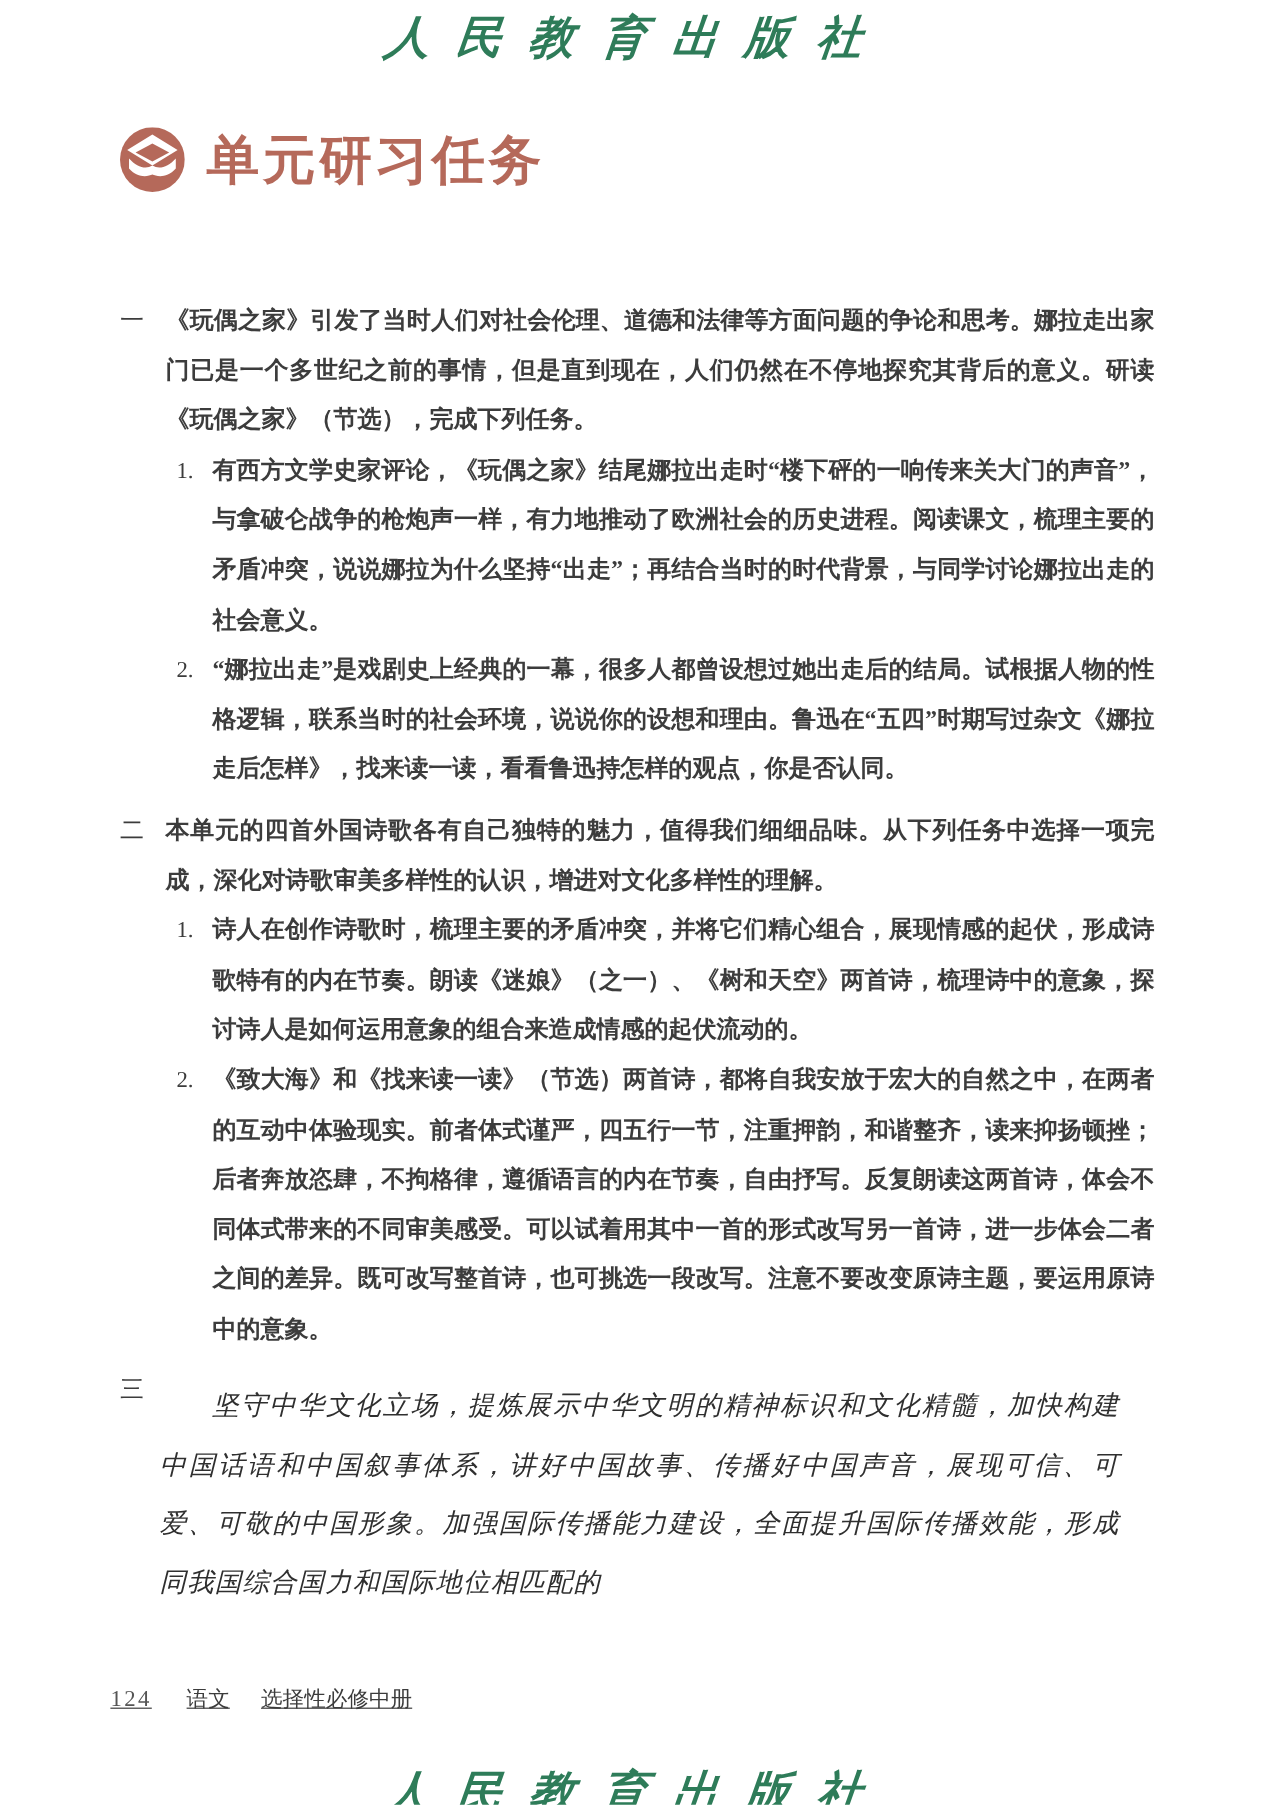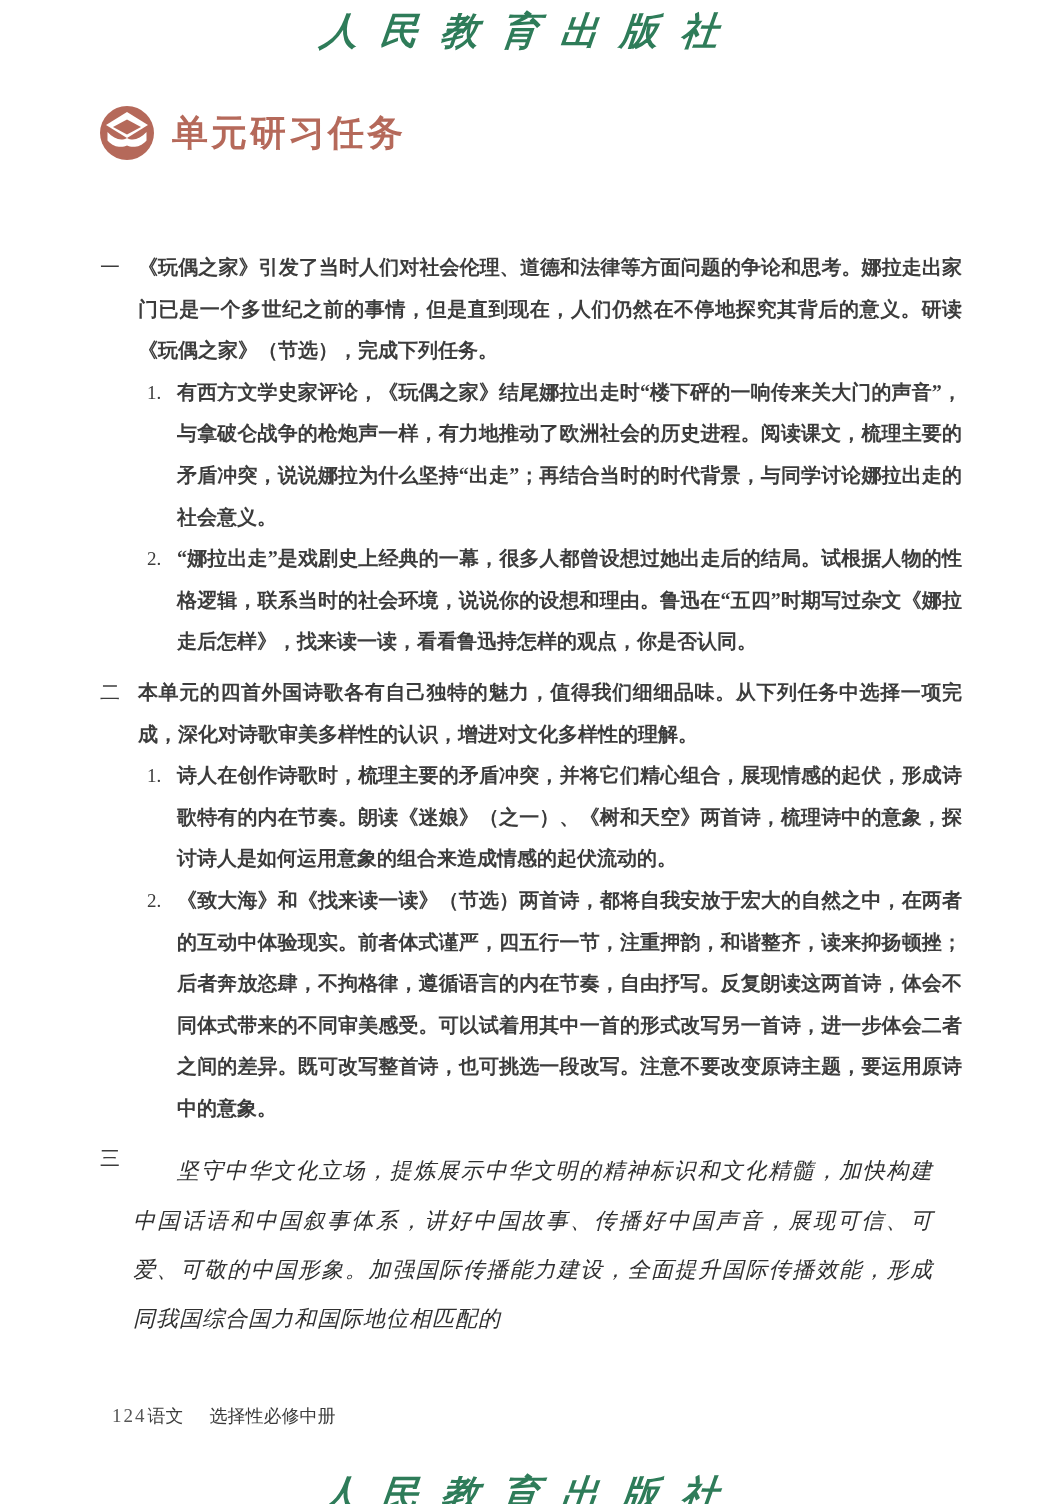--- a/index.html
+++ b/index.html
@@ -35,21 +35,21 @@
   
   .title-row {
     display: flex;
     align-items: center;
     margin: 46px 0 0 100px;
     height: 60px;
   }
   .title-icon { width: 54px; height: 54px; flex: 0 0 54px; }
   .unit-title {
     margin-left: 18px;
-    font-size: 36px;
+    font-size: 44px;
     font-weight: bold;
     color: #b5695a;
     letter-spacing: 3px;
   }
 
   
   .content { padding: 0 100px; }
   .sections { margin-top: 84px; }
   .section { display: flex; margin-bottom: 9px; }
   .section-marker {
@@ -84,29 +84,30 @@
     font-style: italic;
     text-align: justify;
     text-indent: 2em;
     color: #2f2f2f;
     letter-spacing: 1px;
   }
 
   
   .footer {
     position: absolute;
-    left: 112px;
+    left: 92px;
     top: 1404px;
     display: flex;
     align-items: baseline;
     font-size: 18px;
     color: #3c3c3c;
+    text-decoration: underline;
   }
   .footer .page-num { font-size: 19px; color: #555; letter-spacing: 2px; }
-  .footer .subject { margin-left: 1px; }
+  .footer .subject { margin-left: 29px; }
   .footer .volume { margin-left: 26px; }
 </style>
 </head>
 <body>
 
 <div class="page">
 
   <div class="pub-logo top">人民教育出版社</div>
 
   <div class="title-row">

